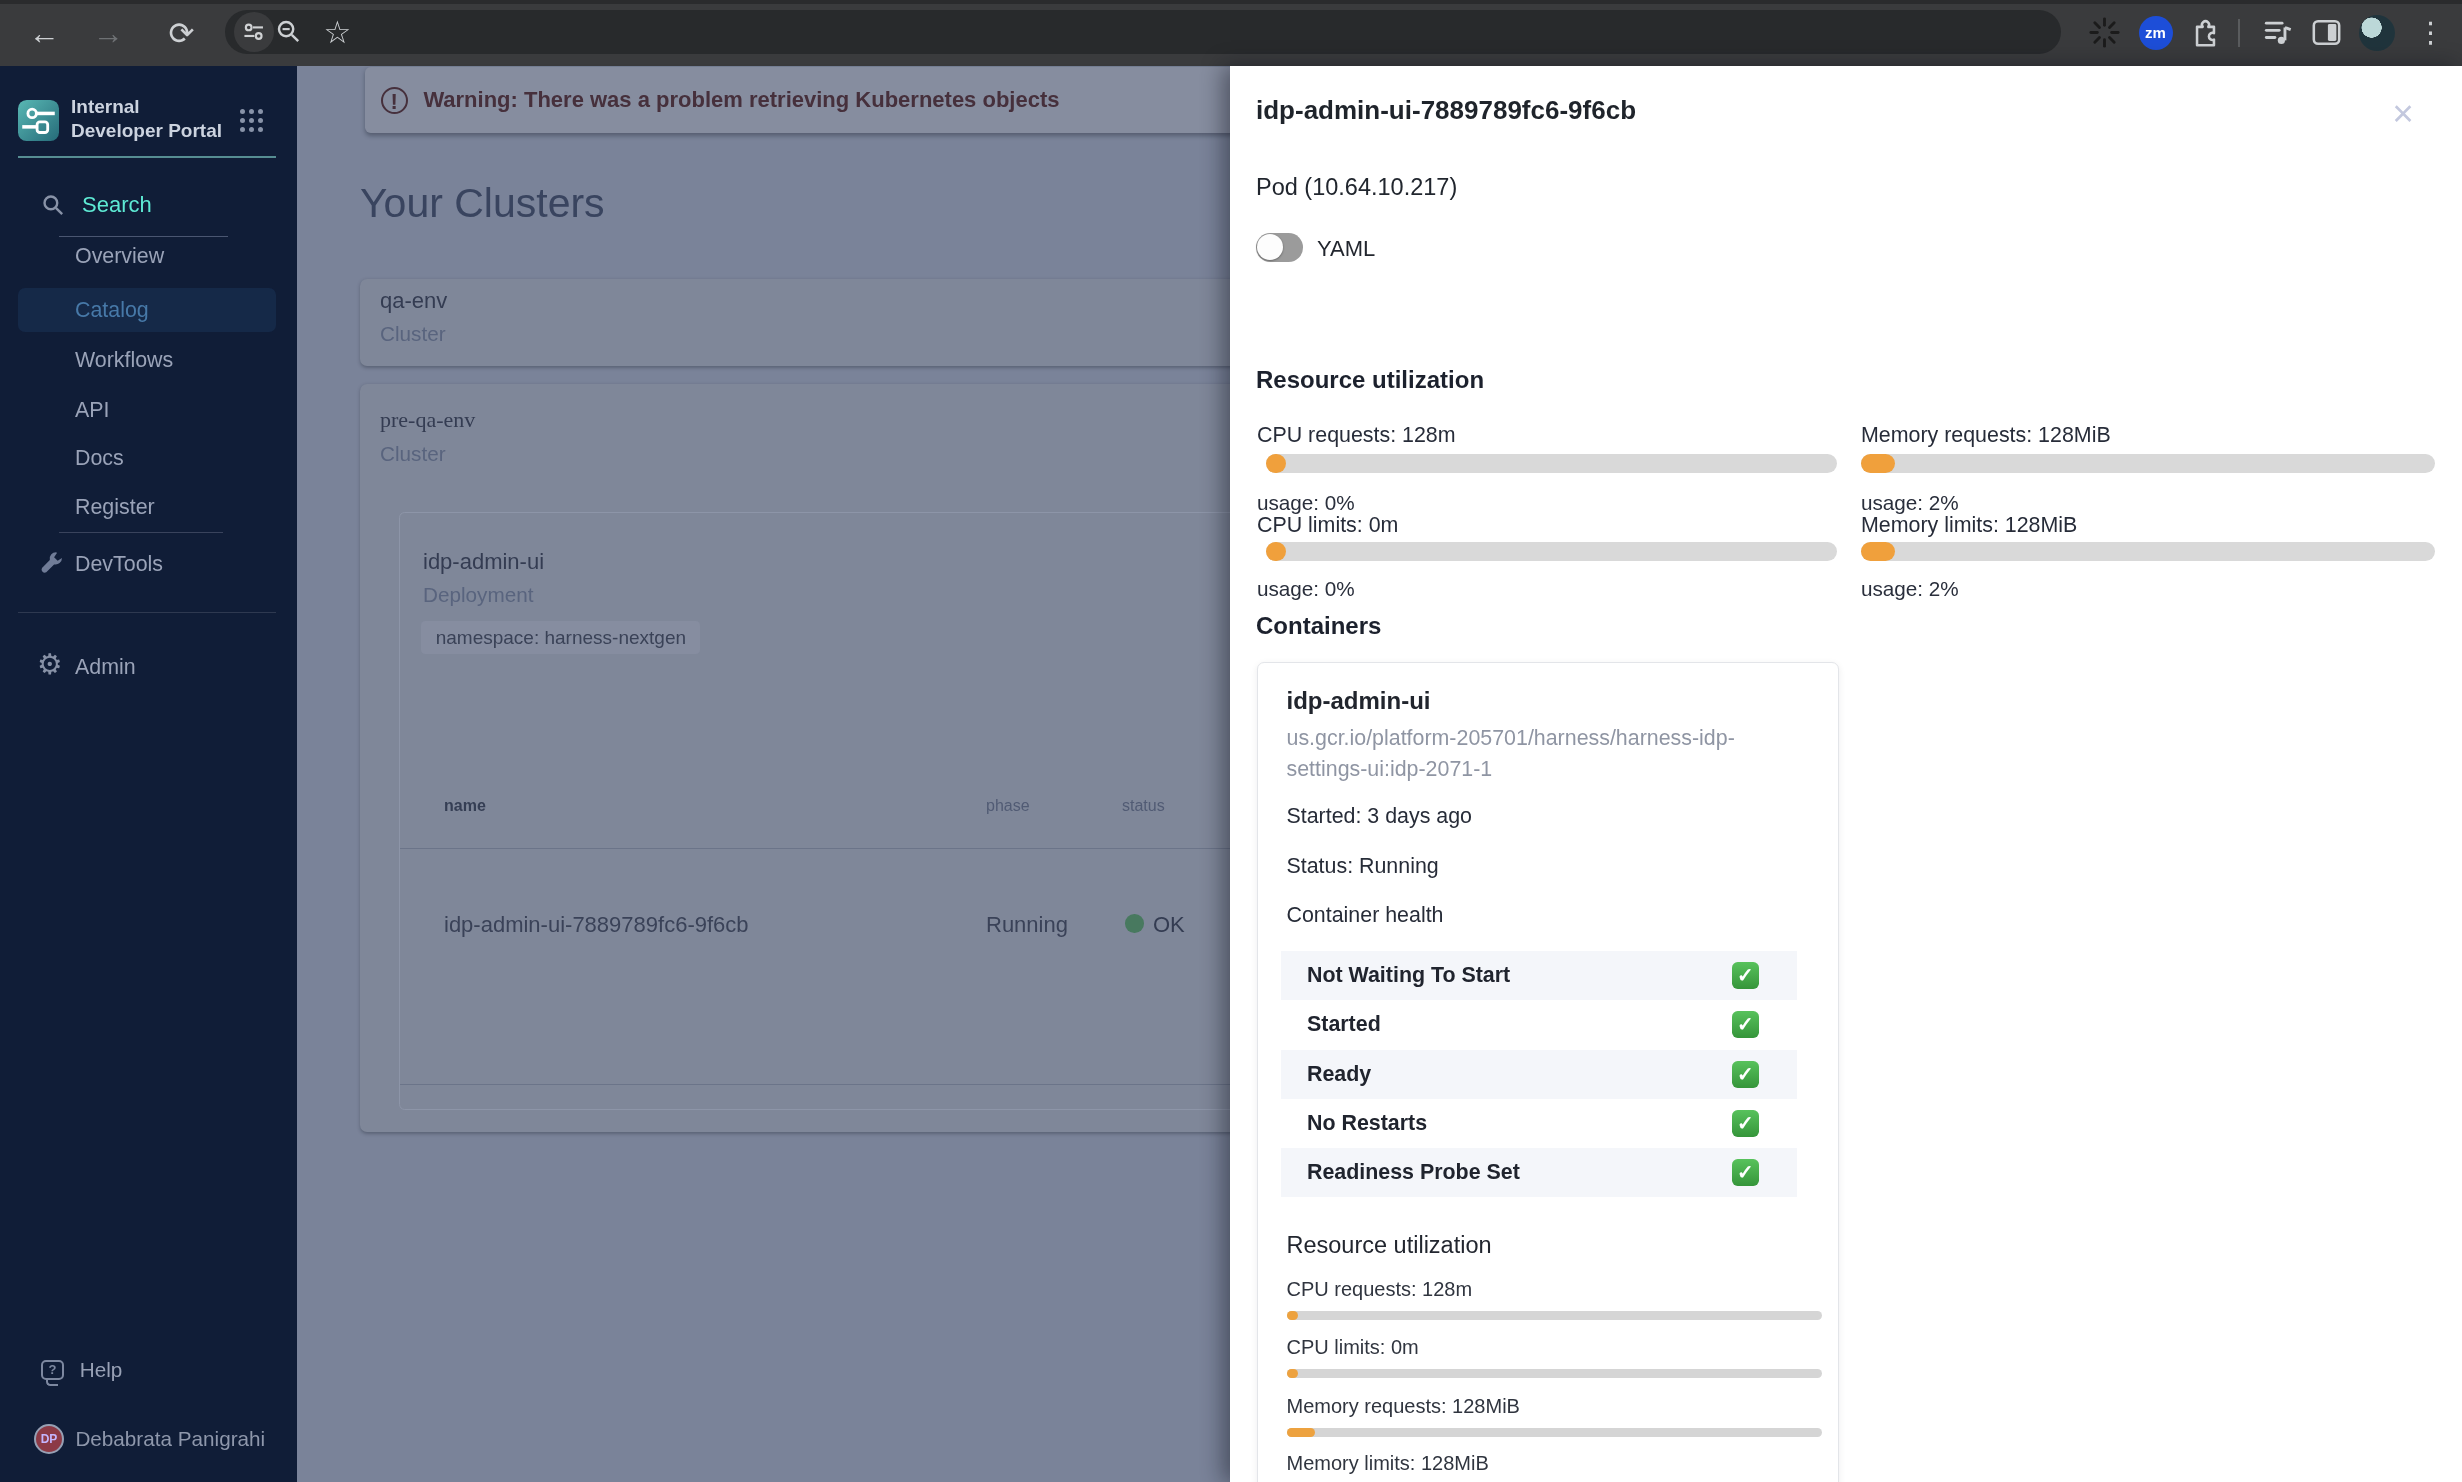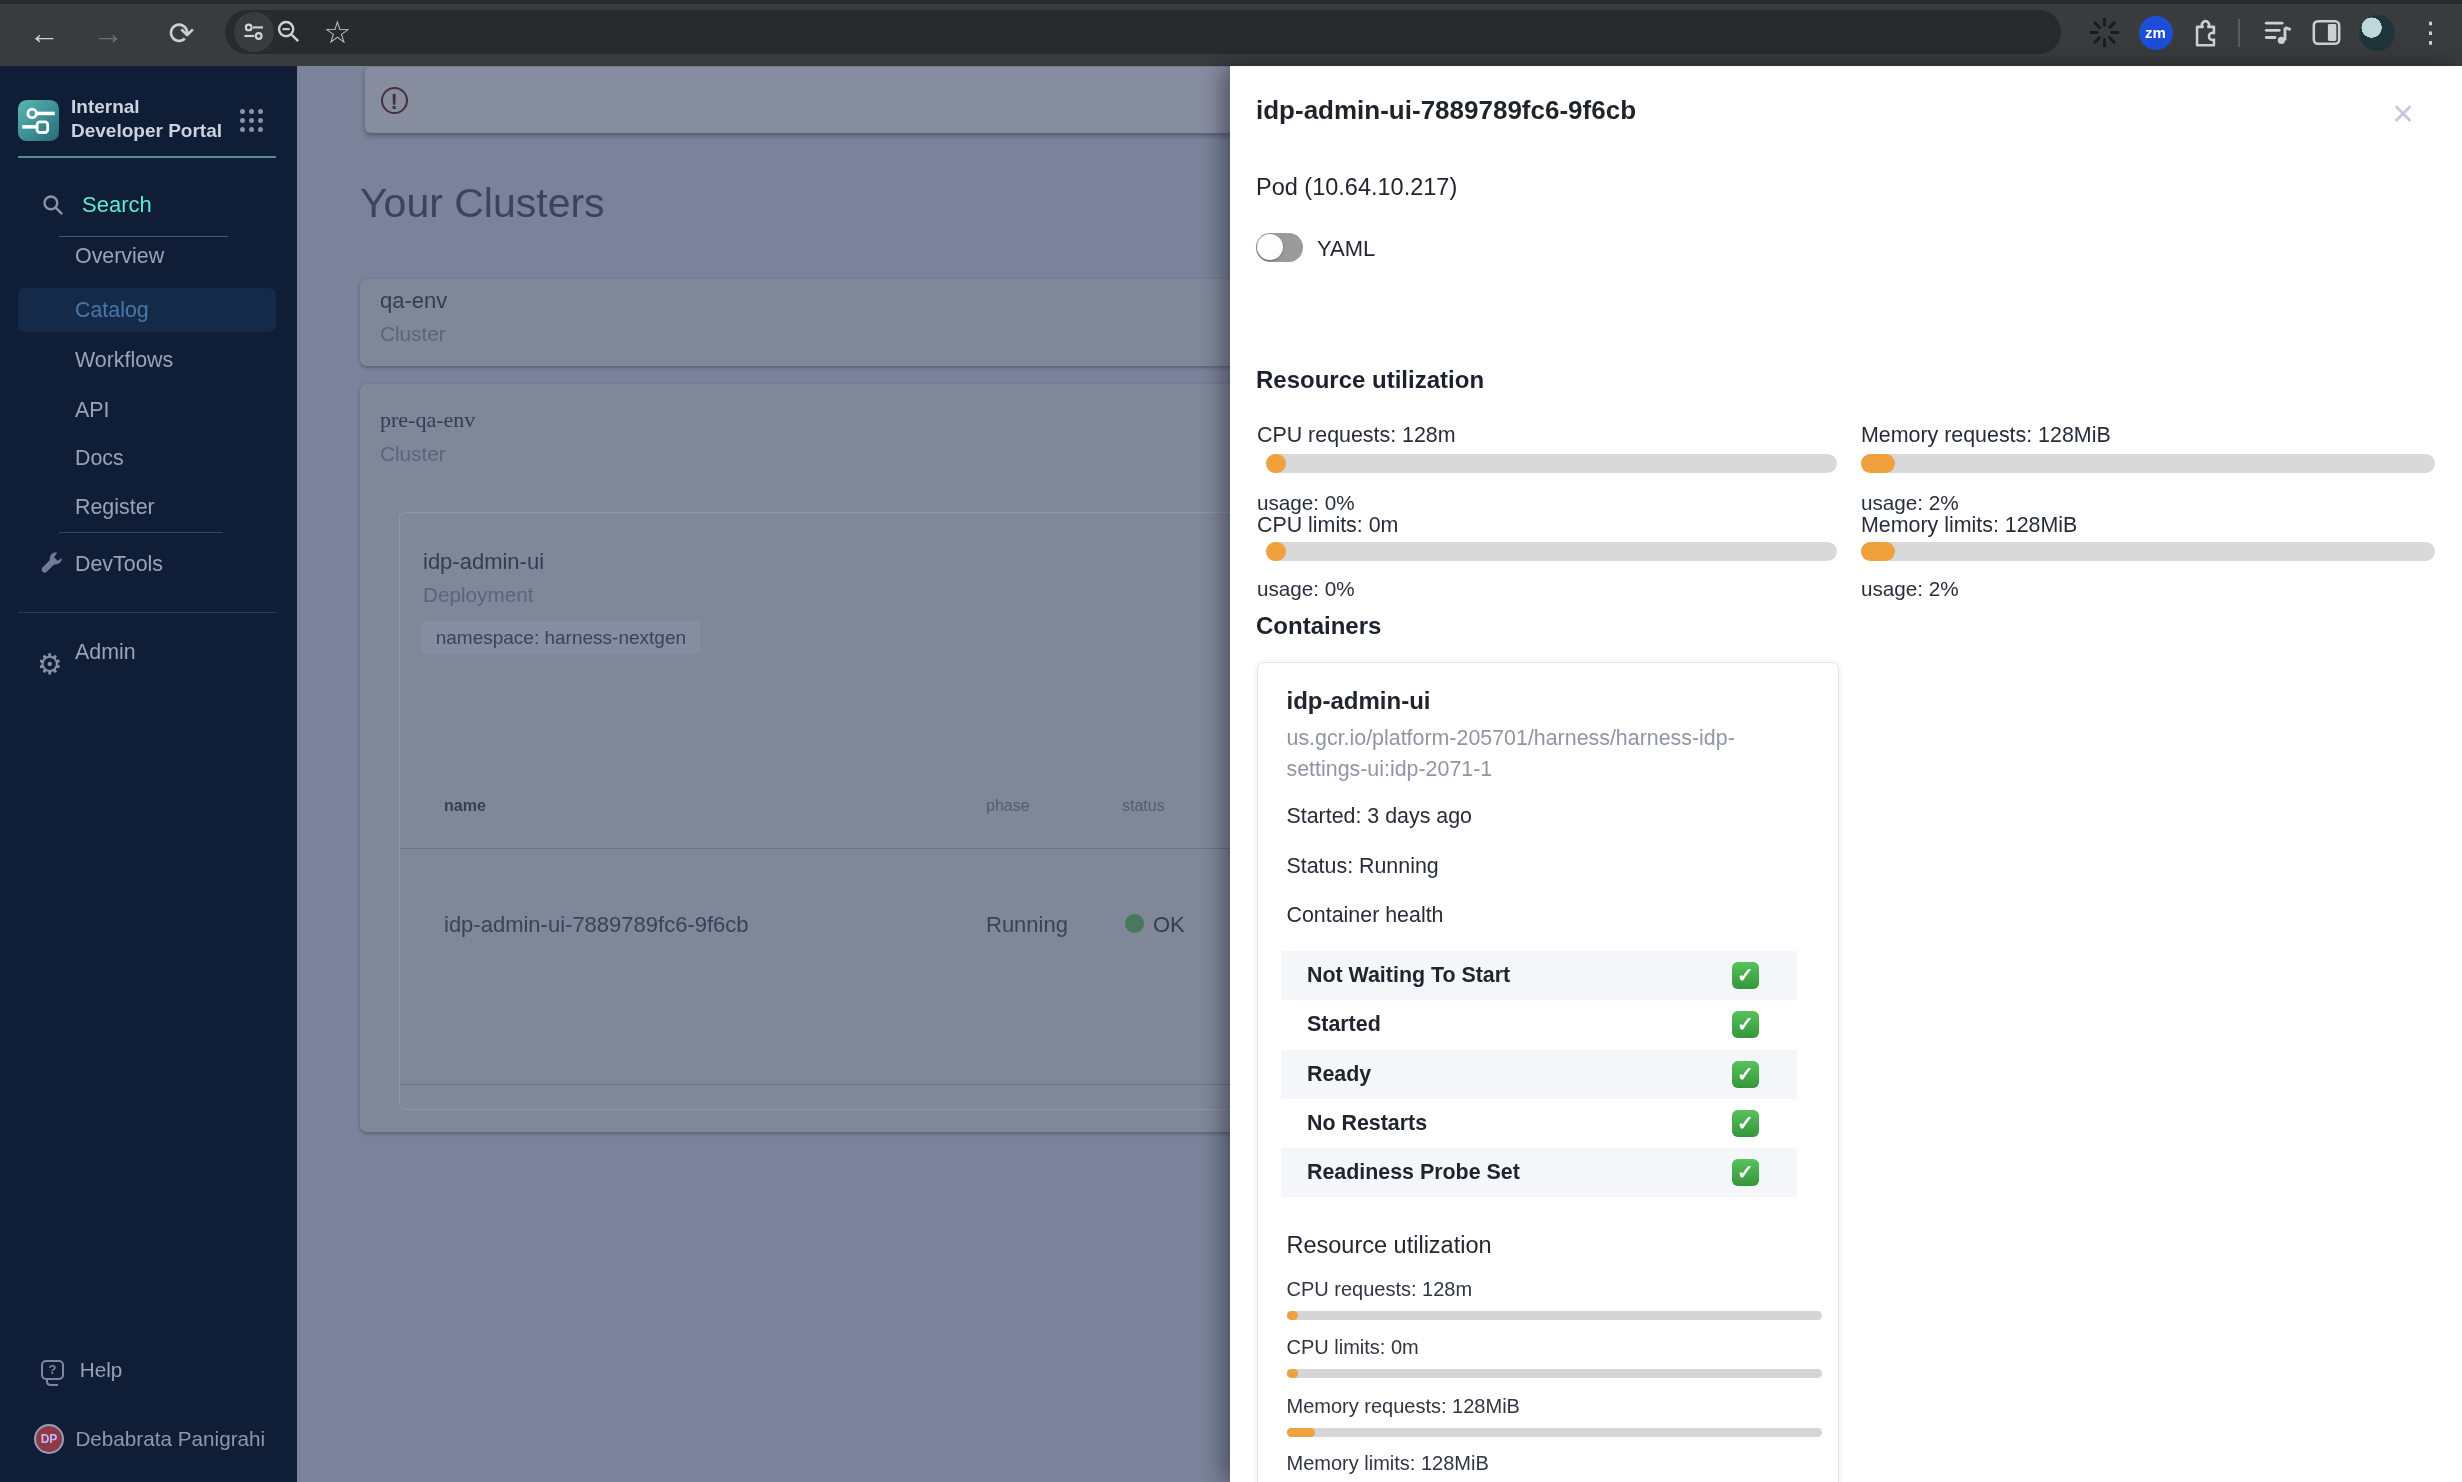--- a/index.html
+++ b/index.html
@@ -244,36 +244,37 @@
 
     <span class="abs" style="left:37px; top:482px;">
       <svg width="28.5" height="28.5" viewBox="0 0 40 40">
         <path d="M27 6 a9 9 0 0 0 -9 11 L7 28 a4.4 4.4 0 0 0 6 6 L24 23 a9 9 0 0 0 11 -9 l-6 4 -5 -5 4 -6 z" fill="#707c97"></path>
       </svg>
     </span>
     <div class="navitem" style="top:486px;">DevTools</div>
     <div class="sb-div-lg"></div>
 
     <span class="abs" style="left:37px; top:582px; color:#8791a6; font-size:28.5px;">⚙</span>
-    <div class="navitem" style="top:574px;">Admin</div>
+    <div class="navitem" style="top:589px;">Admin</div>
 
     <div class="help-item">
       <span class="helpbubble">?</span>
       <span style="color:#98a1b5; font-size:20.7px;">Help</span>
     </div>
 
     <div class="userrow">
       <span class="dp">DP</span>
       <span class="username">Debabrata Panigrahi</span>
     </div>
   </div>
 
   <div class="main">
     <div class="banner">
       <span class="warnicon">!</span>
+      <span>Warning: There was a problem retrieving Kubernetes objects</span>
     </div>
 
     <div class="page-title">Your Clusters</div>
 
     <div class="card" style="left:63px; top:213px; width:2090px; height:87px;">
       <span class="cl-name">qa-env</span>
       <span class="cl-kind">Cluster</span>
     </div>
 
     <div class="card" style="left:63px; top:318px; width:2090px; height:748px;">

